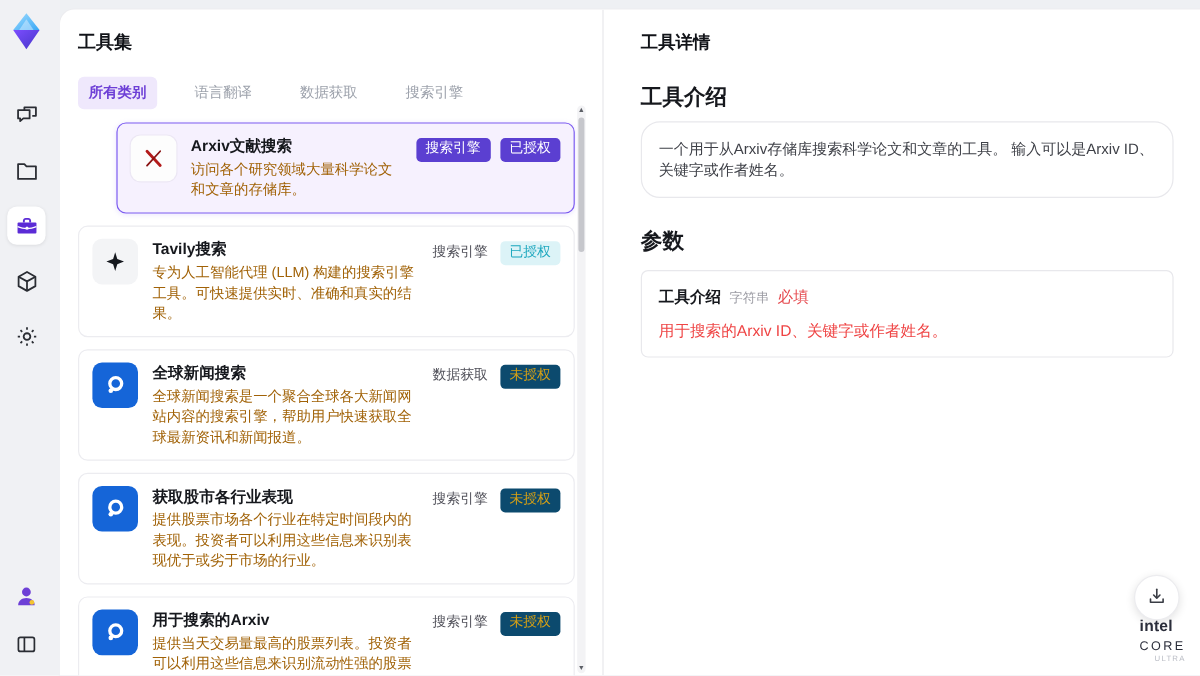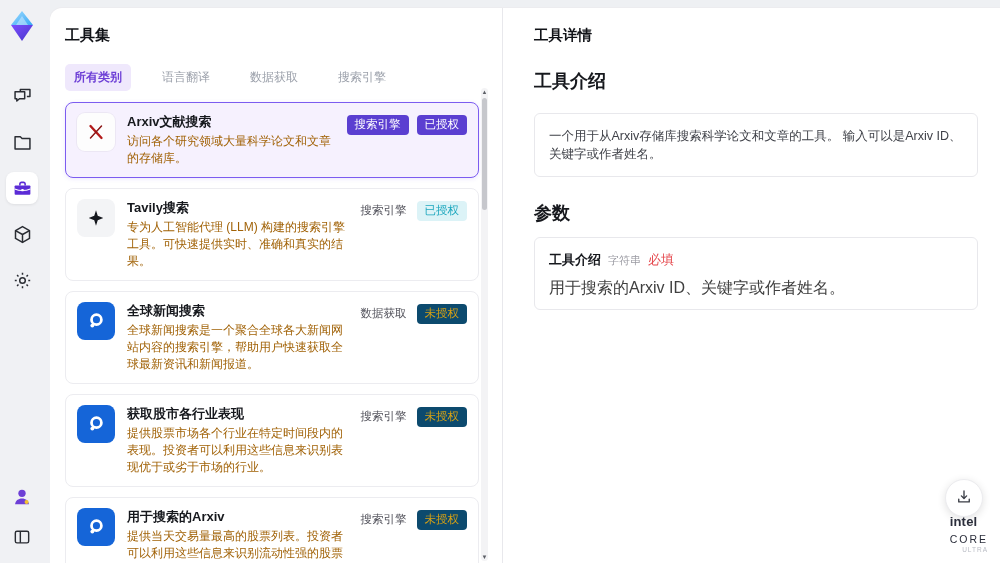--- a/index.html
+++ b/index.html
@@ -20,21 +20,21 @@
   .card { position:absolute; left:50px; top:8px; right:0; bottom:0; background:#ffffff; border-radius:12px 0 0 0; box-shadow:0 0 0 1px #ececef; overflow:hidden; }
   .divider { position:absolute; left:452px; top:0; bottom:0; width:1px; background:#e8e8ec; }
   
   .left-pane { position:absolute; left:0; top:0; width:452px; bottom:0; padding:18px 15px 0 15px; }
   .pane-title { font-size:15px; font-weight:bold; color:#111318; }
   .tabs { display:flex; align-items:center; gap:22px; margin-top:19px; }
   .tab { font-size:12px; color:#9ca1ab; cursor:pointer; padding:5px 9px; border-radius:5px; white-space:nowrap; }
   .tab.active { color:#6d3fd6; background:#efe8fc; font-weight:bold; }
   .tool-list { margin-top:11px; width:414px; }
   .tool-card { display:flex; align-items:flex-start; background:#fff; border:1px solid #ececf0; border-radius:8px; padding:10px 11px; margin-bottom:10px; cursor:pointer; }
-  .tool-card.selected { background:#f6f1fe; border:1.5px solid #7c5cf0; box-shadow:0 1px 4px rgba(124,92,240,.15); }
+  .tool-card.selected { background:#f6f1fe; border:1.5px solid #7c5cf0; box-shadow:0 1px 4px rgba(124,92,240,.15);margin-left:32px; }
   .tool-icon { width:38px; height:38px; border-radius:8px; flex:0 0 38px; display:flex; align-items:center; justify-content:center; margin-right:12px; }
   .tool-icon.arxiv { background:#fdfdfd; box-shadow:0 0 0 1px rgba(0,0,0,.04); }
   .tool-icon.tavily { background:#f3f4f6; }
   .tool-icon.news { background:#1565d8; }
   .tool-text { flex:1 1 auto; min-width:0; padding-right:10px; }
   .tool-name { font-size:13px; font-weight:bold; color:#16181d; line-height:18px; }
   .tool-desc { font-size:12px; color:#a16207; line-height:17px; margin-top:2px; }
   .tool-badges { flex:0 0 auto; display:flex; align-items:center; gap:8px; padding-top:2px; }
   .badge { font-size:11.5px; line-height:1; padding:4px 8px; border-radius:4px; white-space:nowrap; }
   .badge.filled { background:#5b3fd1; color:#ffffff; }
@@ -44,27 +44,27 @@
   
   .scrollbar { position:absolute; left:431px; top:80px; bottom:2px; width:7px; background:#f3f3f5; border-radius:4px; }
   .scroll-thumb { position:absolute; left:1px; top:10px; width:5px; height:112px; background:#c6c7cc; border-radius:3px; cursor:pointer; }
   .scroll-arrow { position:absolute; left:0; width:7px; font-size:6px; color:#5c5f66; text-align:center; line-height:8px; cursor:pointer; }
   .scroll-arrow.up { top:0; }
   .scroll-arrow.down { bottom:0; }
   
   .right-pane { position:absolute; left:468px; right:0; top:0; bottom:0; padding:18px 22px 0 16px; }
   .detail-title { font-size:14.5px; font-weight:bold; color:#111318; }
   .section-head { font-size:18px; font-weight:bold; color:#16181d; margin-top:24px; }
-  .intro-card { margin-top:20px; border:1px solid #e8e8ec; border-radius:6px; background:#fff; padding:13px 14px; font-size:12.5px; color:#3f4148; line-height:18px; }
+  .intro-card { margin-top:8px; border:1px solid #e8e8ec; border-radius:16px; background:#fff; padding:13px 14px; font-size:12.5px; color:#3f4148; line-height:18px; }
   .param-card { margin-top:12px; border:1px solid #e8e8ec; border-radius:6px; background:#fff; padding:13px 14px; }
   .param-head { display:flex; align-items:baseline; gap:7px; }
   .param-name { font-size:13px; font-weight:bold; color:#16181d; }
   .param-type { font-size:11px; color:#9a9aa2; }
   .param-req { font-size:13px; color:#e5484d; }
-  .param-desc { margin-top:10px; font-size:16px; color:#404040; line-height:17px; }
+  .param-desc { margin-top:10px; font-size:13px; color:#ef4444; line-height:17px; }
   
   .fab { position:absolute; right:17px; bottom:46px; width:38px; height:38px; border-radius:50%; background:#fff; border:1px solid #ececef; box-shadow:0 2px 8px rgba(0,0,0,.12); display:flex; align-items:center; justify-content:center; cursor:pointer; z-index:5; }
   .brand { position:absolute; right:12px; bottom:10px; z-index:5; text-align:right; color:#2a2d3a; }
   .brand-row { display:flex; align-items:baseline; gap:4px; justify-content:flex-end;flex-direction:column; }
   .brand-intel { font-size:13px; font-weight:bold; letter-spacing:.2px; }
   .brand-core { font-size:10.5px; letter-spacing:2px; text-transform:uppercase; font-weight:500; }
   .brand-sub { font-size:6.5px; color:#b9bcc4; letter-spacing:1px; text-transform:uppercase; margin-top:1px; }
 </style>
 </head>
 <body>

